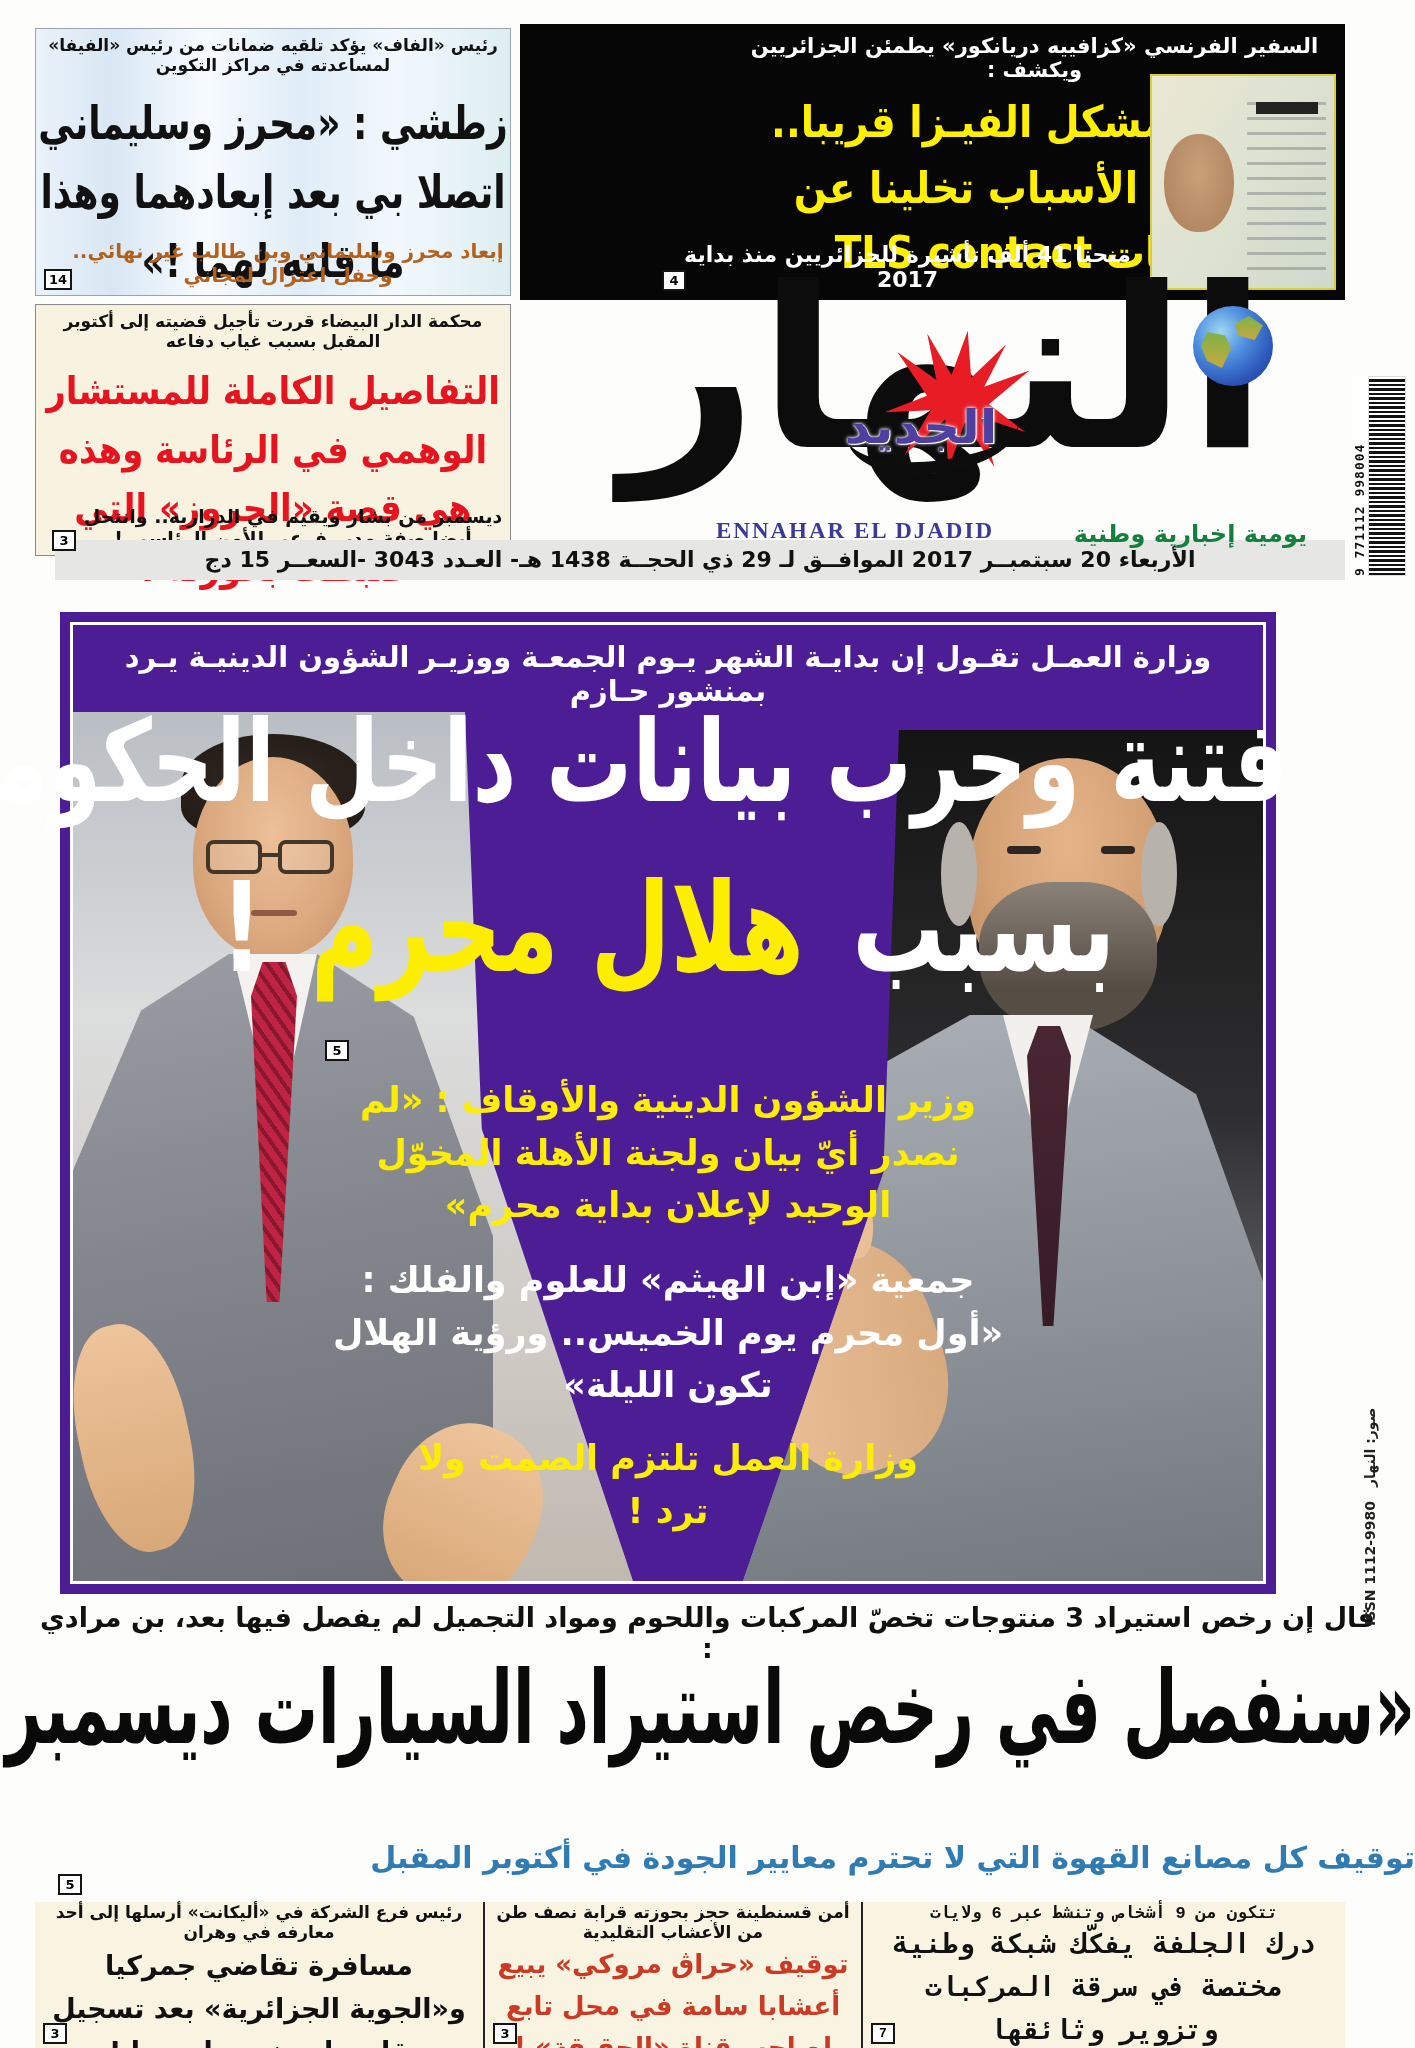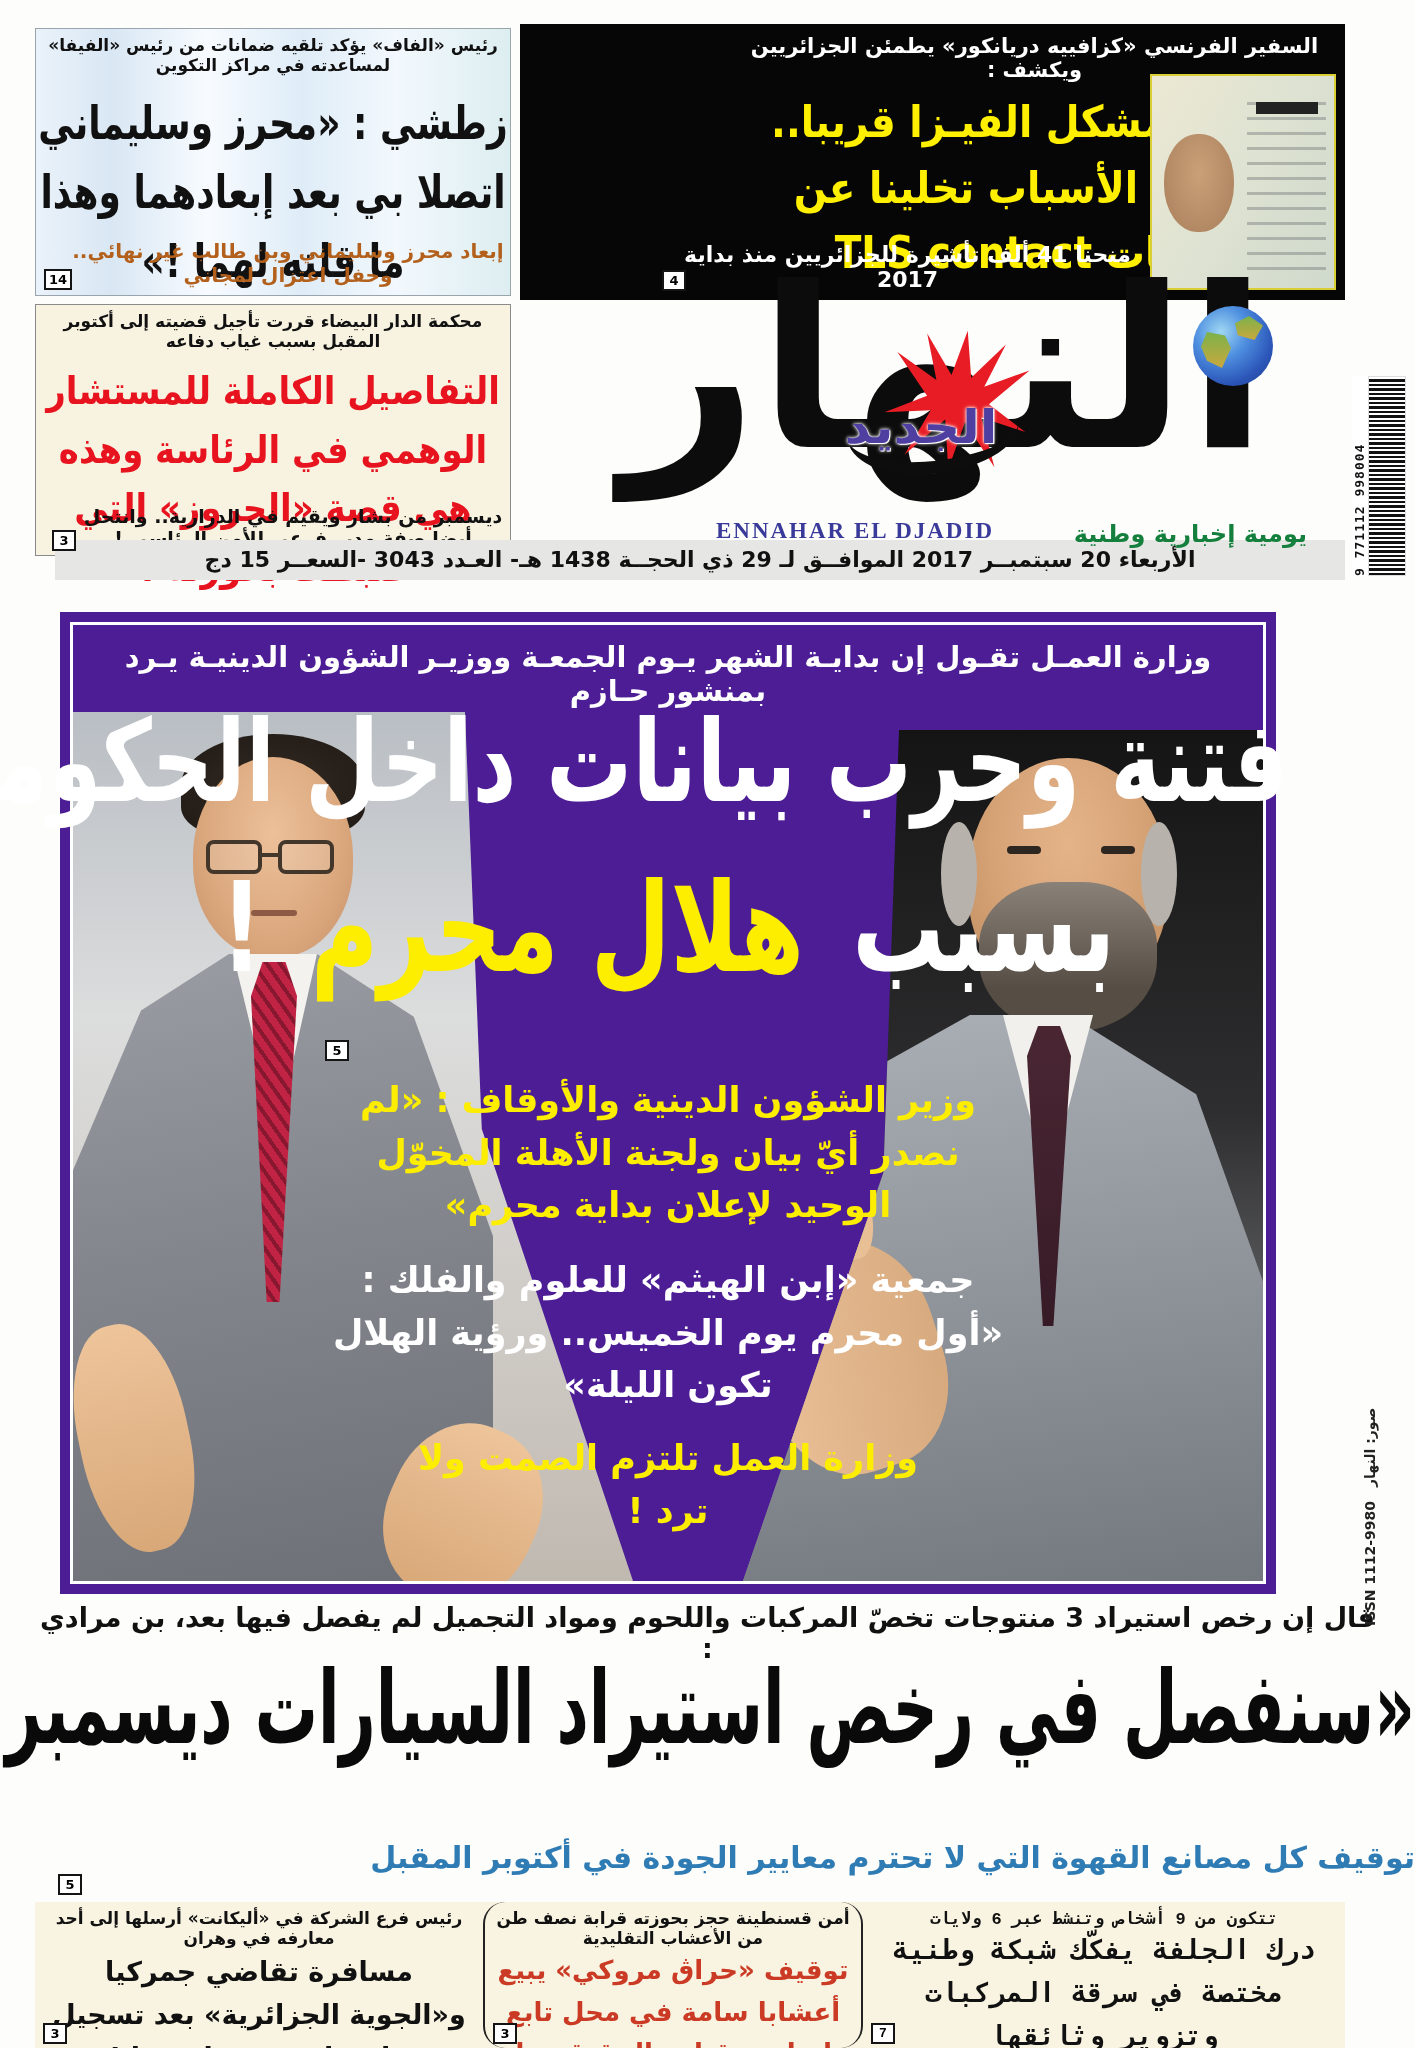--- a/index.html
+++ b/index.html
@@ -191,21 +191,21 @@
   .imp-head { position:absolute; top:1650px; left:0; right:0; text-align:center;
               font-size:63px; font-weight:bold; color:#0a0a0a; white-space:nowrap;
               transform:scale(1.0,1.6); transform-origin:center top; }
   .imp-sub { position:absolute; top:1840px; left:0; right:0; text-align:right;
              font-size:30px; font-weight:bold; color:#2f7cb5; }
   .b-imp { left:58px; top:1874px; }
 
   
   .bottom-row { position:absolute; left:35px; top:1902px; width:1310px; height:146px;
                 background:#f9f4e1; display:flex; direction:rtl; }
-  .bstory { position:relative; text-align:center; padding:6px 8px 0;border-radius:22px; }
+  .bstory { position:relative; text-align:center; padding:0 8px 0; }
   .bs-right { width:482px;font-family:Liberation Mono, monospace; }
   .bs-mid { width:380px; border-left:2px solid #222; border-right:2px solid #222; }
   .bs-left { flex:1; }
   .bs-kicker { font-size:17px; font-weight:bold; }
   .bs-head { font-size:27px; font-weight:bold; line-height:1.6; margin-top:2px; }
   .bs-mid .bs-head { color:#cb3a24; font-size:26px; }
   .bs-badge { left:8px; bottom:4px; }
 </style>
 </head>
 <body>

